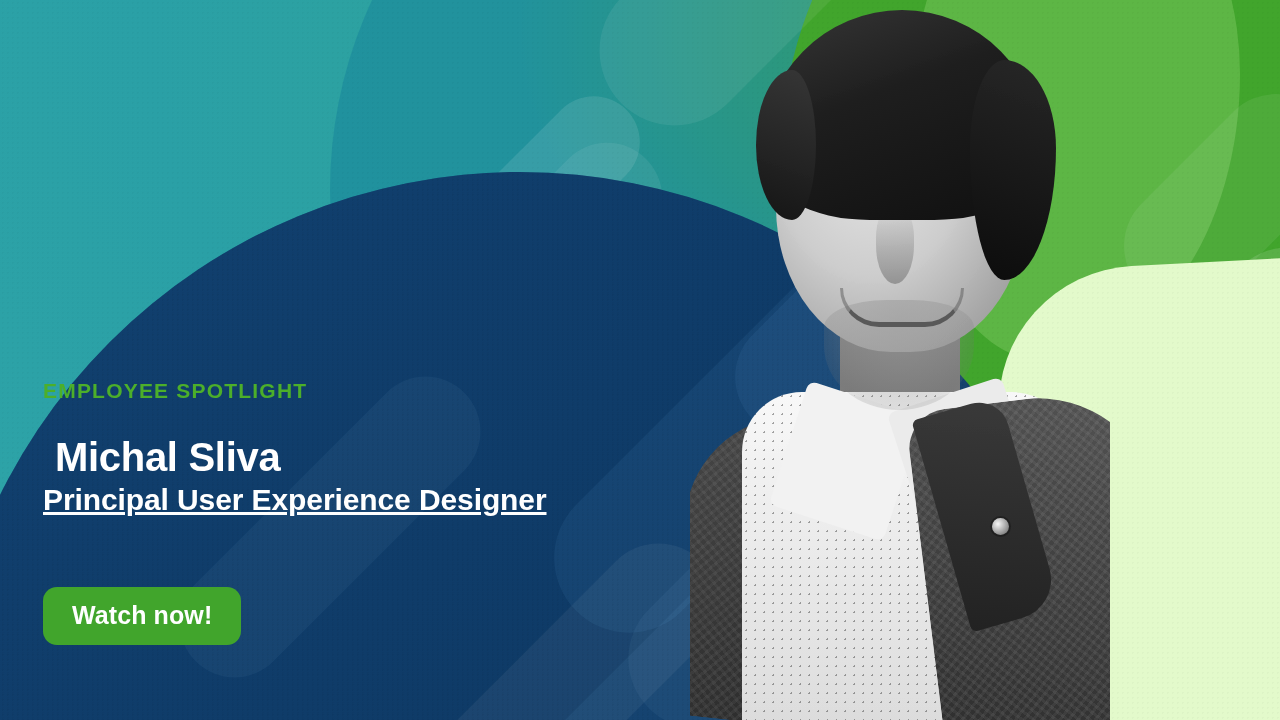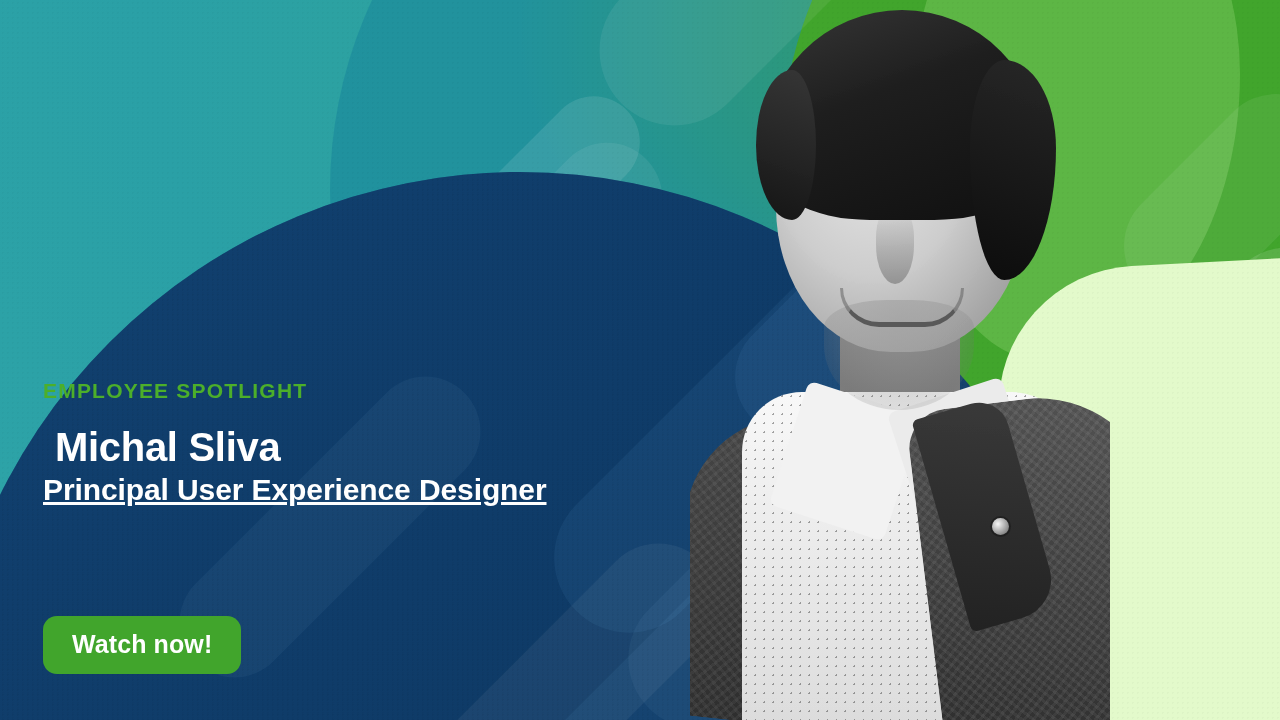--- a/index.html
+++ b/index.html
@@ -234,42 +234,42 @@
     position:absolute;
     left:43px;top:380px;
     width:620px;
   }
   .eyebrow{
     color:#4CAF2A;
     font-size:21px;
     font-weight:bold;
     letter-spacing:1.2px;
     line-height:1;
-    margin:0 0 26px 0;
+    margin:0 0 36px 0;
   }
   .name{
     color:#ffffff;
     font-size:40px;
     font-weight:bold;
     letter-spacing:-.3px;
     line-height:1.04;
     margin:0 0 4px 12px;
   }
   .role{
     color:#ffffff;
     font-size:30px;
     font-weight:bold;
     letter-spacing:-.1px;
     line-height:1.1;
     margin:0;
     text-decoration:underline;
   }
   .cta{
     position:absolute;
-    left:43px;top:616px;
+    left:43px;top:587px;
     display:inline-block;
     background:#41A52C;
     color:#ffffff;
     font-size:25px;
     font-weight:bold;
     letter-spacing:.1px;
     padding:16px 29px 17px 29px;
     border:none;
     border-radius:14px;
     cursor:pointer;

